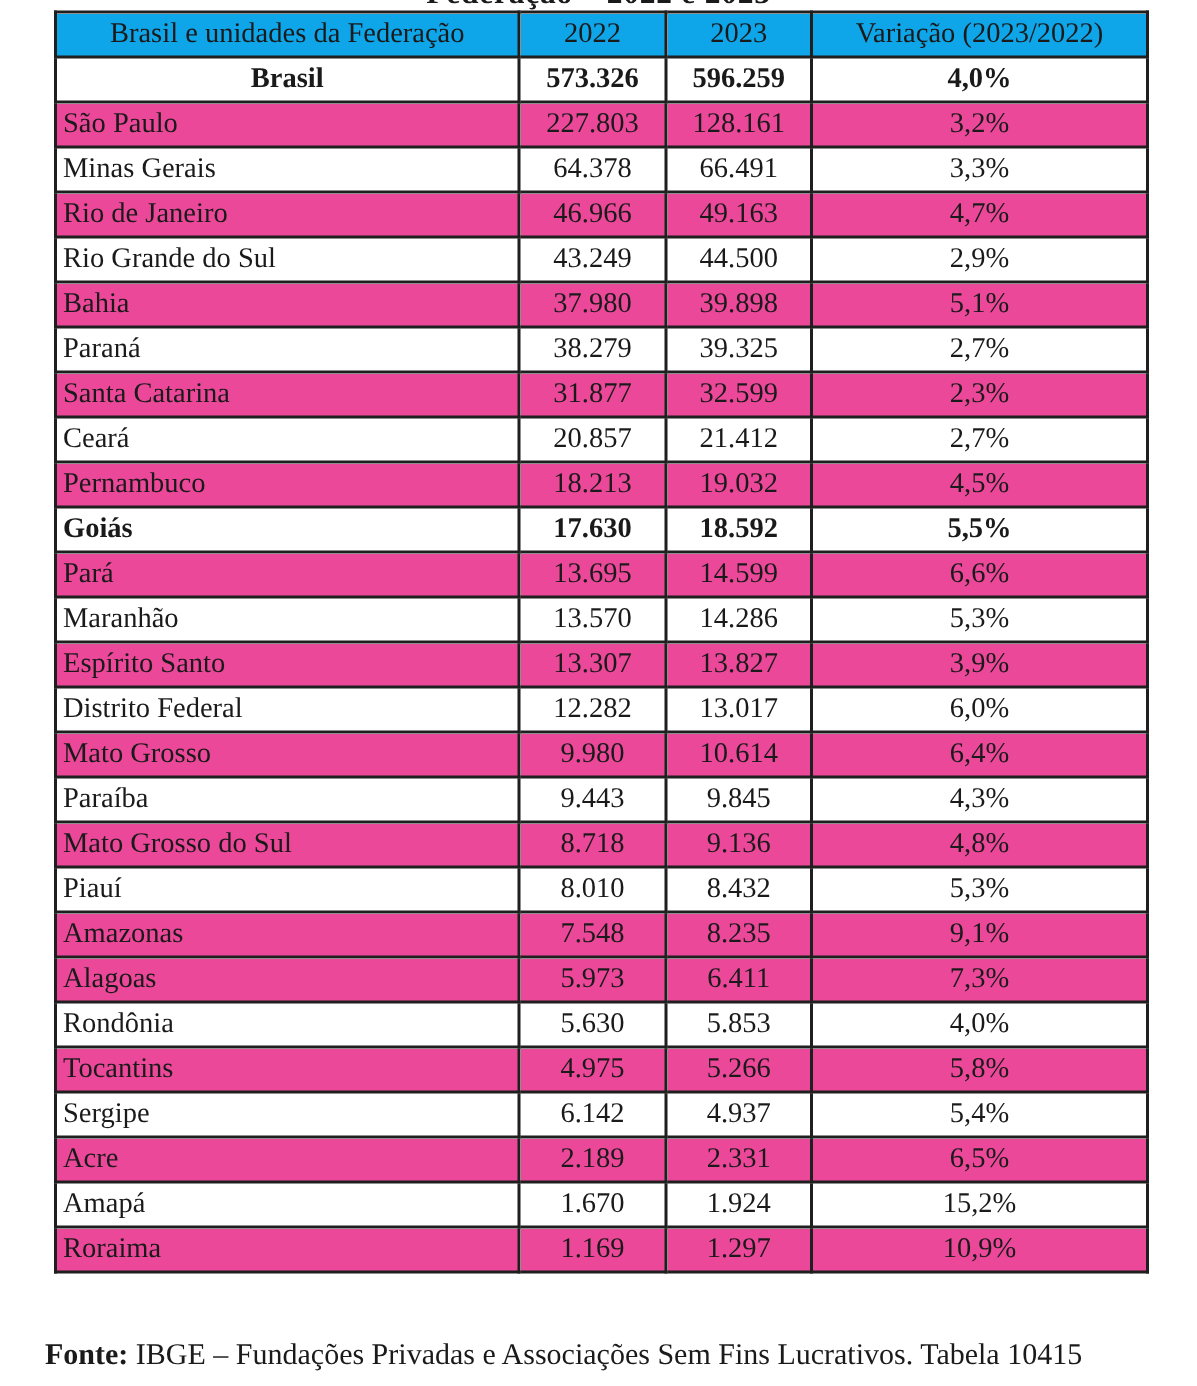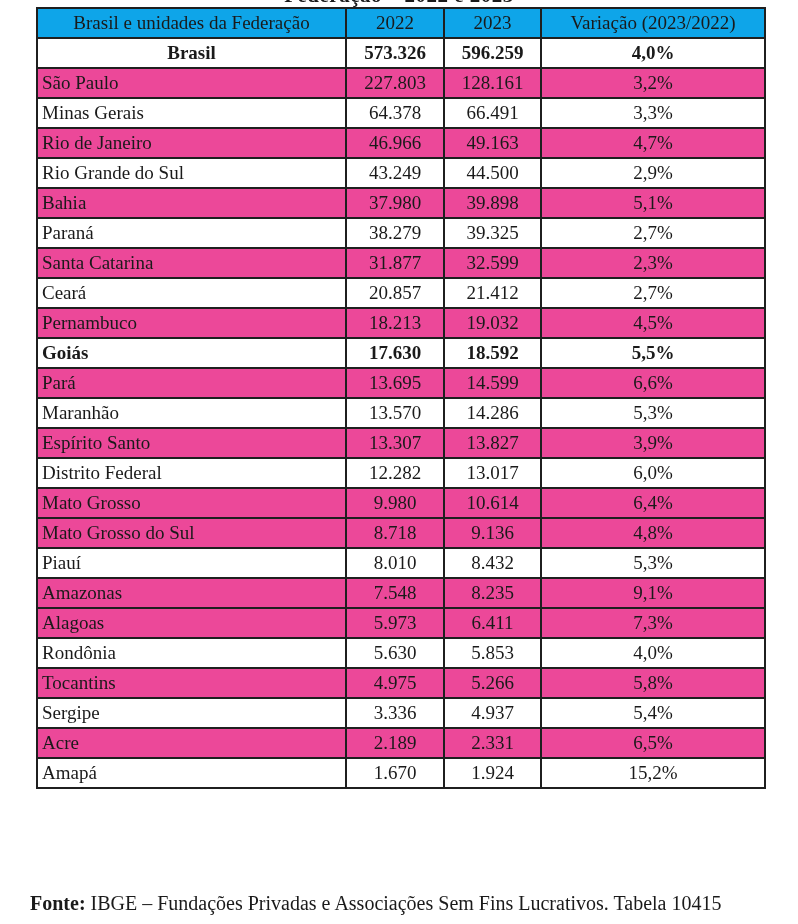--- a/index.html
+++ b/index.html
@@ -181,20 +181,26 @@
         <td class="num">12.282</td>
         <td class="num">13.017</td>
         <td class="num">6,0%</td>
       </tr>
       <tr class="stripe">
         <td class="name">Mato Grosso</td>
         <td class="num">9.980</td>
         <td class="num">10.614</td>
         <td class="num">6,4%</td>
       </tr>
+      <tr>
+        <td class="name">Paraíba</td>
+        <td class="num">9.443</td>
+        <td class="num">9.845</td>
+        <td class="num">4,3%</td>
+      </tr>
       <tr class="stripe">
         <td class="name">Mato Grosso do Sul</td>
         <td class="num">8.718</td>
         <td class="num">9.136</td>
         <td class="num">4,8%</td>
       </tr>
       <tr>
         <td class="name">Piauí</td>
         <td class="num">8.010</td>
         <td class="num">8.432</td>
@@ -219,34 +225,40 @@
         <td class="num">4,0%</td>
       </tr>
       <tr class="stripe">
         <td class="name">Tocantins</td>
         <td class="num">4.975</td>
         <td class="num">5.266</td>
         <td class="num">5,8%</td>
       </tr>
       <tr>
         <td class="name">Sergipe</td>
-        <td class="num">3.336</td>
+        <td class="num">6.142</td>
         <td class="num">4.937</td>
         <td class="num">5,4%</td>
       </tr>
       <tr class="stripe">
         <td class="name">Acre</td>
         <td class="num">2.189</td>
         <td class="num">2.331</td>
         <td class="num">6,5%</td>
       </tr>
       <tr>
         <td class="name">Amapá</td>
         <td class="num">1.670</td>
         <td class="num">1.924</td>
         <td class="num">15,2%</td>
       </tr>
+      <tr class="stripe">
+        <td class="name">Roraima</td>
+        <td class="num">1.169</td>
+        <td class="num">1.297</td>
+        <td class="num">10,9%</td>
+      </tr>
     </tbody>
 </table>
 
 <div class="source-note">
   <span class="src-label">Fonte:</span><span> IBGE – Fundações Privadas e Associações Sem Fins Lucrativos. Tabela 10415</span>
 </div>
 
 </body></html>

